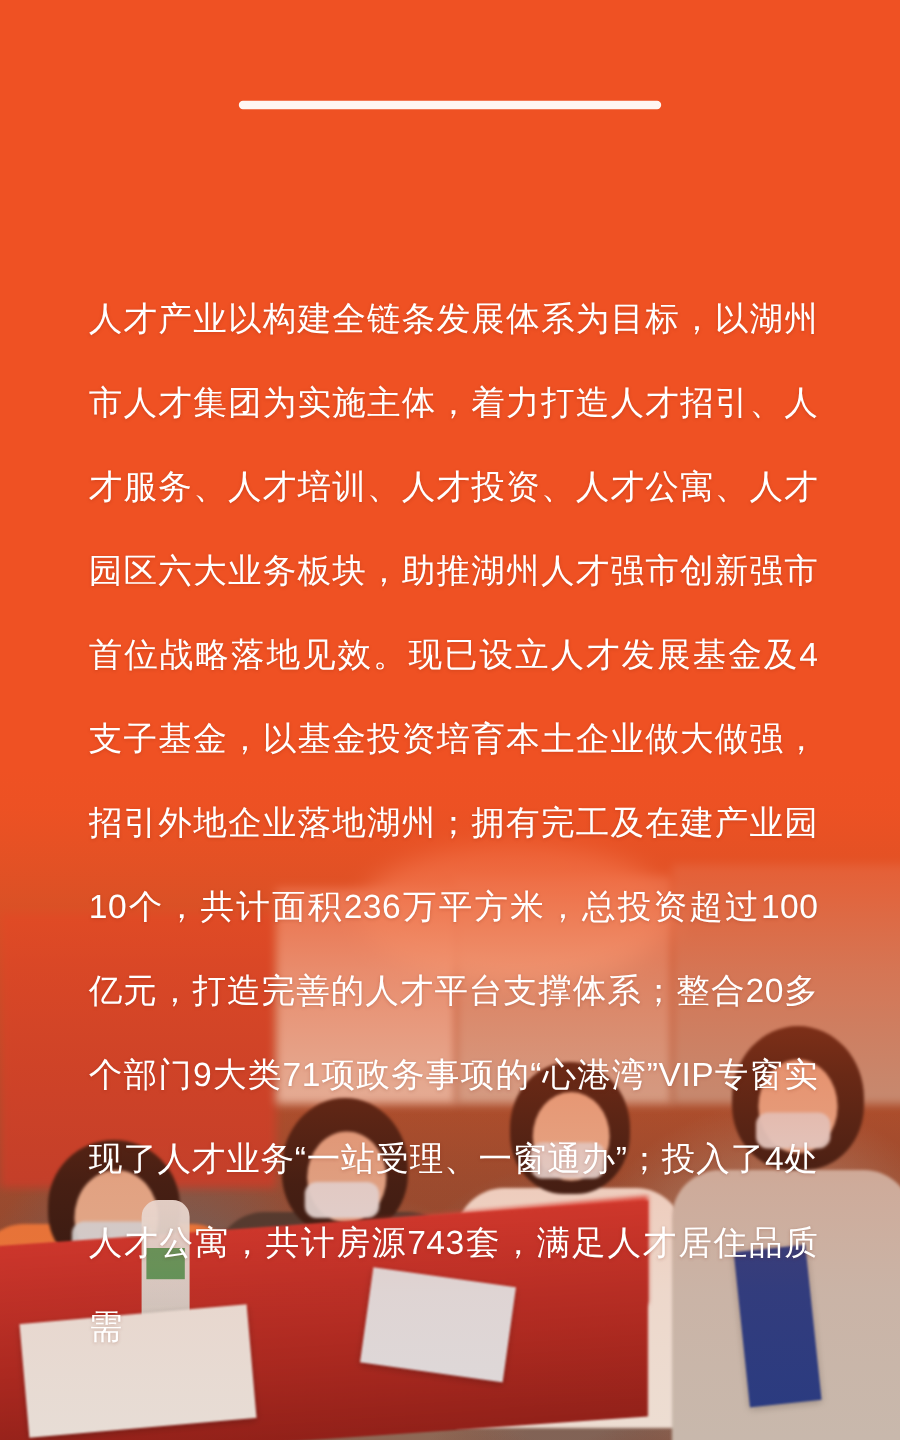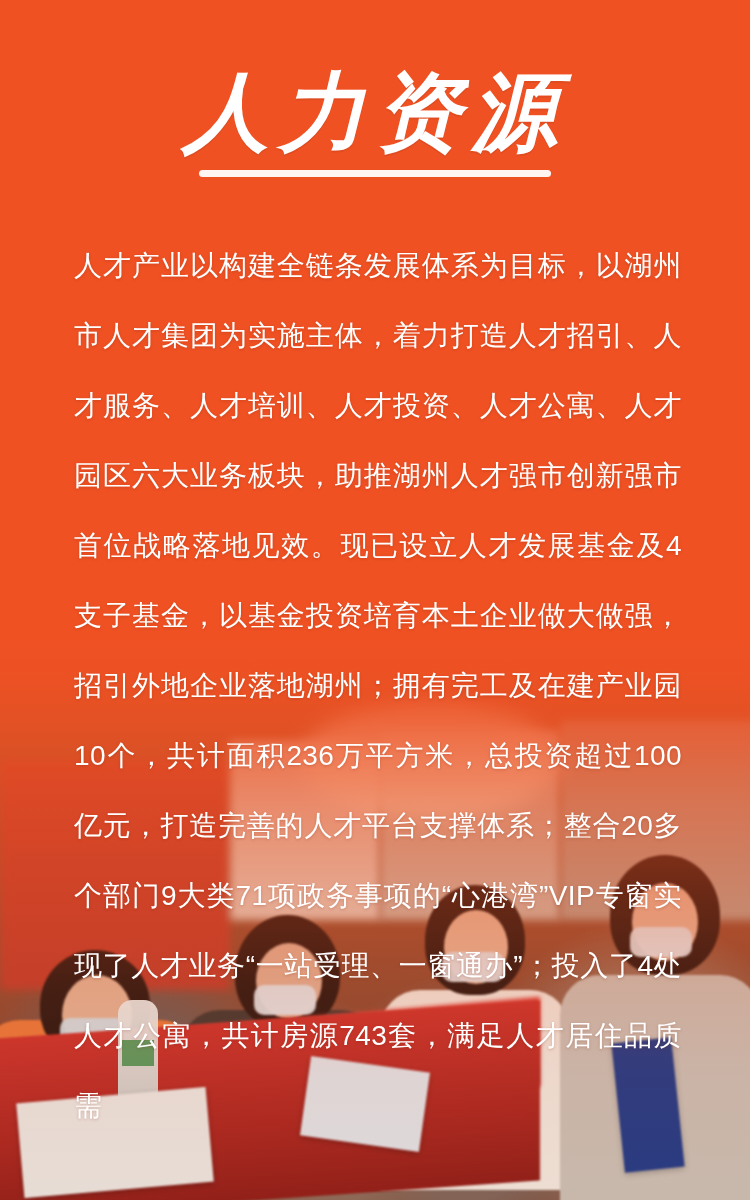--- a/index.html
+++ b/index.html
@@ -197,19 +197,18 @@
     <div class="table-red"></div>
     <div class="bottle"></div>
     <div class="paper" style="left:20px;bottom:10px;width:190px;height:95px;transform:rotate(-5deg);"></div>
     <div class="paper" style="left:305px;bottom:56px;width:120px;height:80px;transform:rotate(8deg);background:#dfe3e6;"></div>
     <div class="paper" style="left:618px;bottom:30px;width:60px;height:130px;transform:rotate(-6deg);background:#1f3a86;"></div>
 
     <div class="veil"></div>
   </div>
 
   <div class="title-wrap">
-    <div class="title">人力资源</div>
     <div class="title-underline"></div>
   </div>
 
   <div class="body-text">人才产业以构建全链条发展体系为目标，以湖州市人才集团为实施主体，着力打造人才招引、人才服务、人才培训、人才投资、人才公寓、人才园区六大业务板块，助推湖州人才强市创新强市首位战略落地见效。现已设立人才发展基金及4支子基金，以基金投资培育本土企业做大做强，招引外地企业落地湖州；拥有完工及在建产业园10个，共计面积236万平方米，总投资超过100亿元，打造完善的人才平台支撑体系；整合20多个部门9大类71项政务事项的“心港湾”VIP专窗实现了人才业务“一站受理、一窗通办”；投入了4处人才公寓，共计房源743套，满足人才居住品质需</div>
 
 </div>
 
 </body></html>

